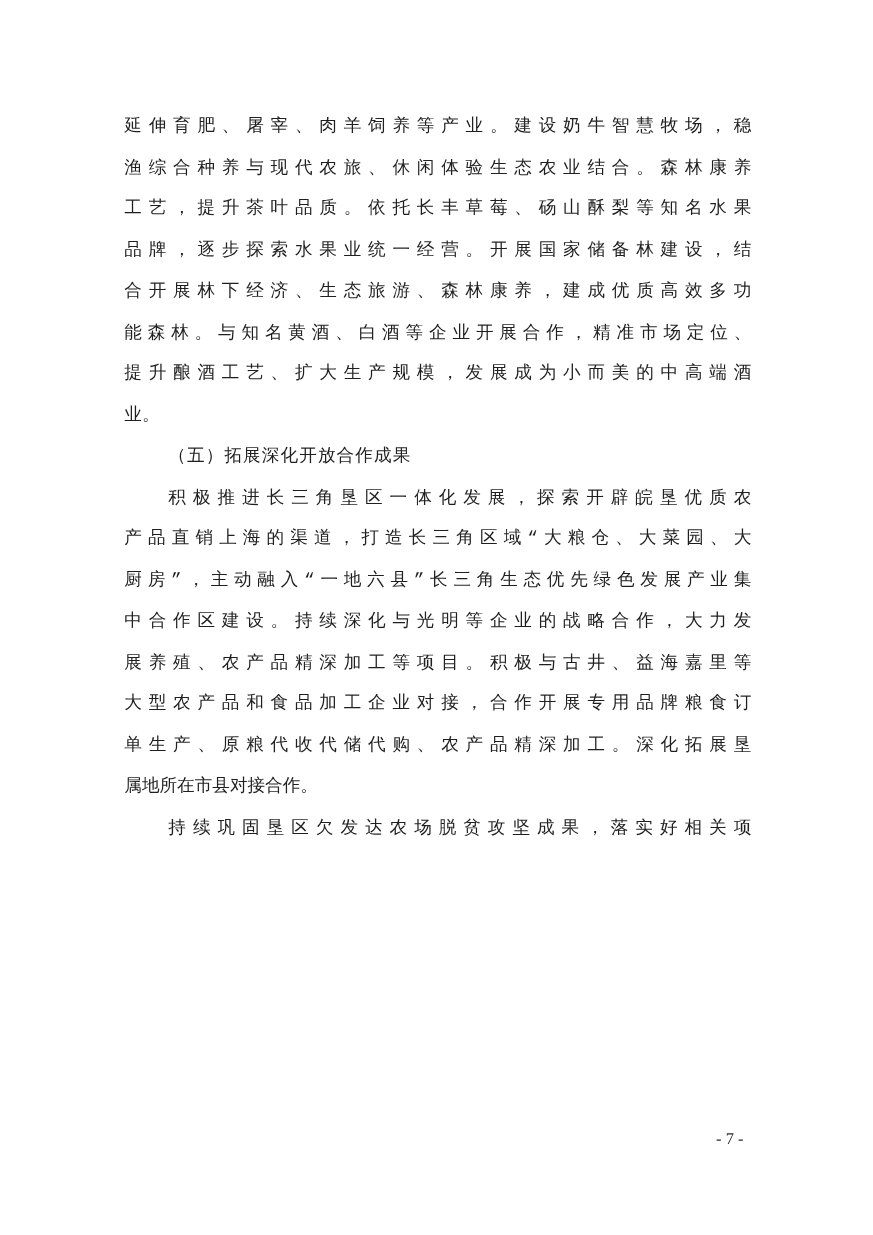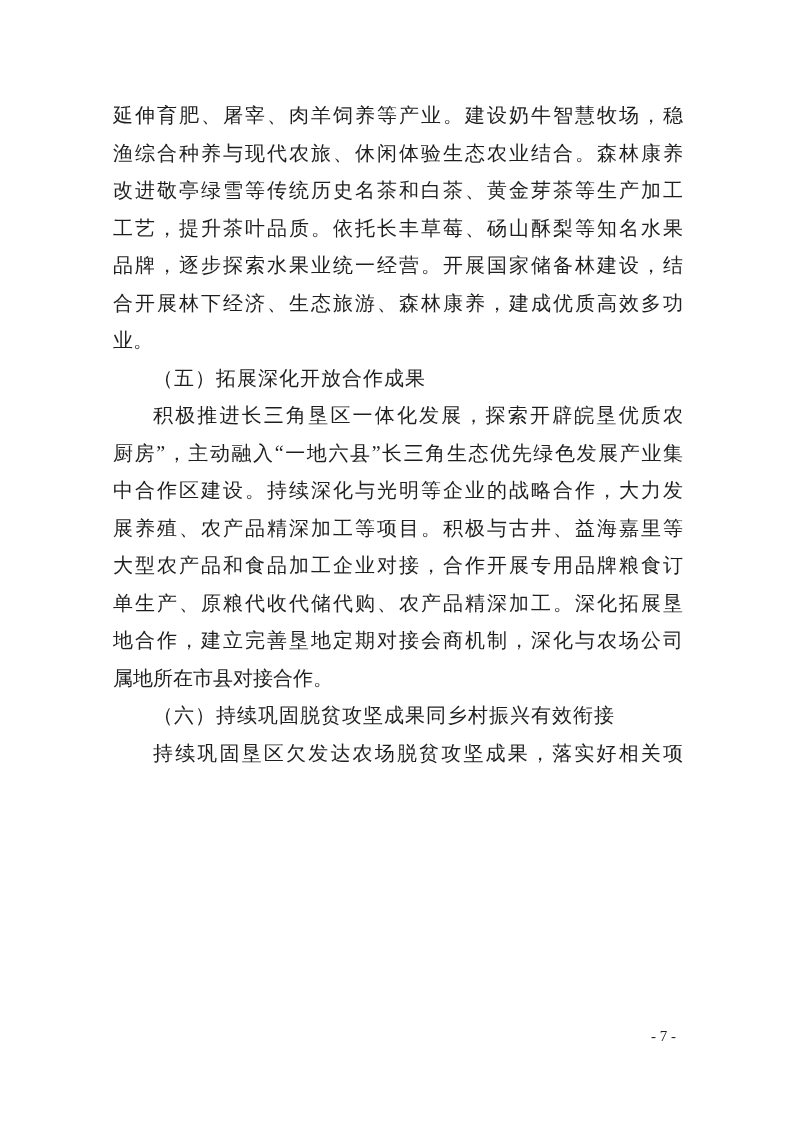--- a/index.html
+++ b/index.html
@@ -20,25 +20,26 @@
     background: #ffffff;
   }
   .doc-body {
     position: absolute;
     left: 113px;
     top: 97px;
     width: 570px;
     color: var(--text-color, #1f1f1f);
   }
   .line {
-    font-size: 20px;
+    font-size: 16px;
     line-height: 37.5px;
     height: 37.5px;
     text-align: left;
     overflow: hidden;
+    font-family: Liberation Mono, monospace;
   }
   .line.justify {
     text-align: justify;
     text-align-last: justify;
   }
   .line.indent {
     text-indent: 40px;
   }
   .line.heading {
     font-weight: 400;
@@ -54,31 +55,31 @@
     font-family: "Liberation Serif", "DejaVu Serif", serif;
   }
 </style>
 </head>
 <body style="background: rgb(255, 255, 255);">
 
 <div class="page">
   <div class="doc-body">
       <div class="line justify">延伸育肥、屠宰、肉羊饲养等产业。建设奶牛智慧牧场，稳</div>
       <div class="line justify">渔综合种养与现代农旅、休闲体验生态农业结合。森林康养</div>
-      <div class="line justify">改进敬亭绿雪等传统历史名茶和白茶、黄金芽茶等生产加工</div>
       <div class="line justify">工艺，提升茶叶品质。依托长丰草莓、砀山酥梨等知名水果</div>
       <div class="line justify">品牌，逐步探索水果业统一经营。开展国家储备林建设，结</div>
       <div class="line justify">合开展林下经济、生态旅游、森林康养，建成优质高效多功</div>
+      <div class="line justify">能森林。与知名黄酒、白酒等企业开展合作，精准市场定位、</div>
+      <div class="line justify">提升酿酒工艺、扩大生产规模，发展成为小而美的中高端酒</div>
       <div class="line">业。</div>
       <div class="line heading indent">（五）拓展深化开放合作成果</div>
       <div class="line indent justify">积极推进长三角垦区一体化发展，探索开辟皖垦优质农</div>
+      <div class="line justify">产品直销上海的渠道，打造长三角区域“大粮仓、大菜园、大</div>
       <div class="line justify">厨房”，主动融入“一地六县”长三角生态优先绿色发展产业集</div>
       <div class="line justify">中合作区建设。持续深化与光明等企业的战略合作，大力发</div>
       <div class="line justify">展养殖、农产品精深加工等项目。积极与古井、益海嘉里等</div>
       <div class="line justify">大型农产品和食品加工企业对接，合作开展专用品牌粮食订</div>
       <div class="line justify">单生产、原粮代收代储代购、农产品精深加工。深化拓展垦</div>
-      <div class="line justify">地合作，建立完善垦地定期对接会商机制，深化与农场公司</div>
       <div class="line">属地所在市县对接合作。</div>
-      <div class="line heading indent">（六）持续巩固脱贫攻坚成果同乡村振兴有效衔接</div>
       <div class="line indent justify">持续巩固垦区欠发达农场脱贫攻坚成果，落实好相关项</div>
     </div>
   <div class="page-footer">- 7 -</div>
 </div>
 
 </body></html>

